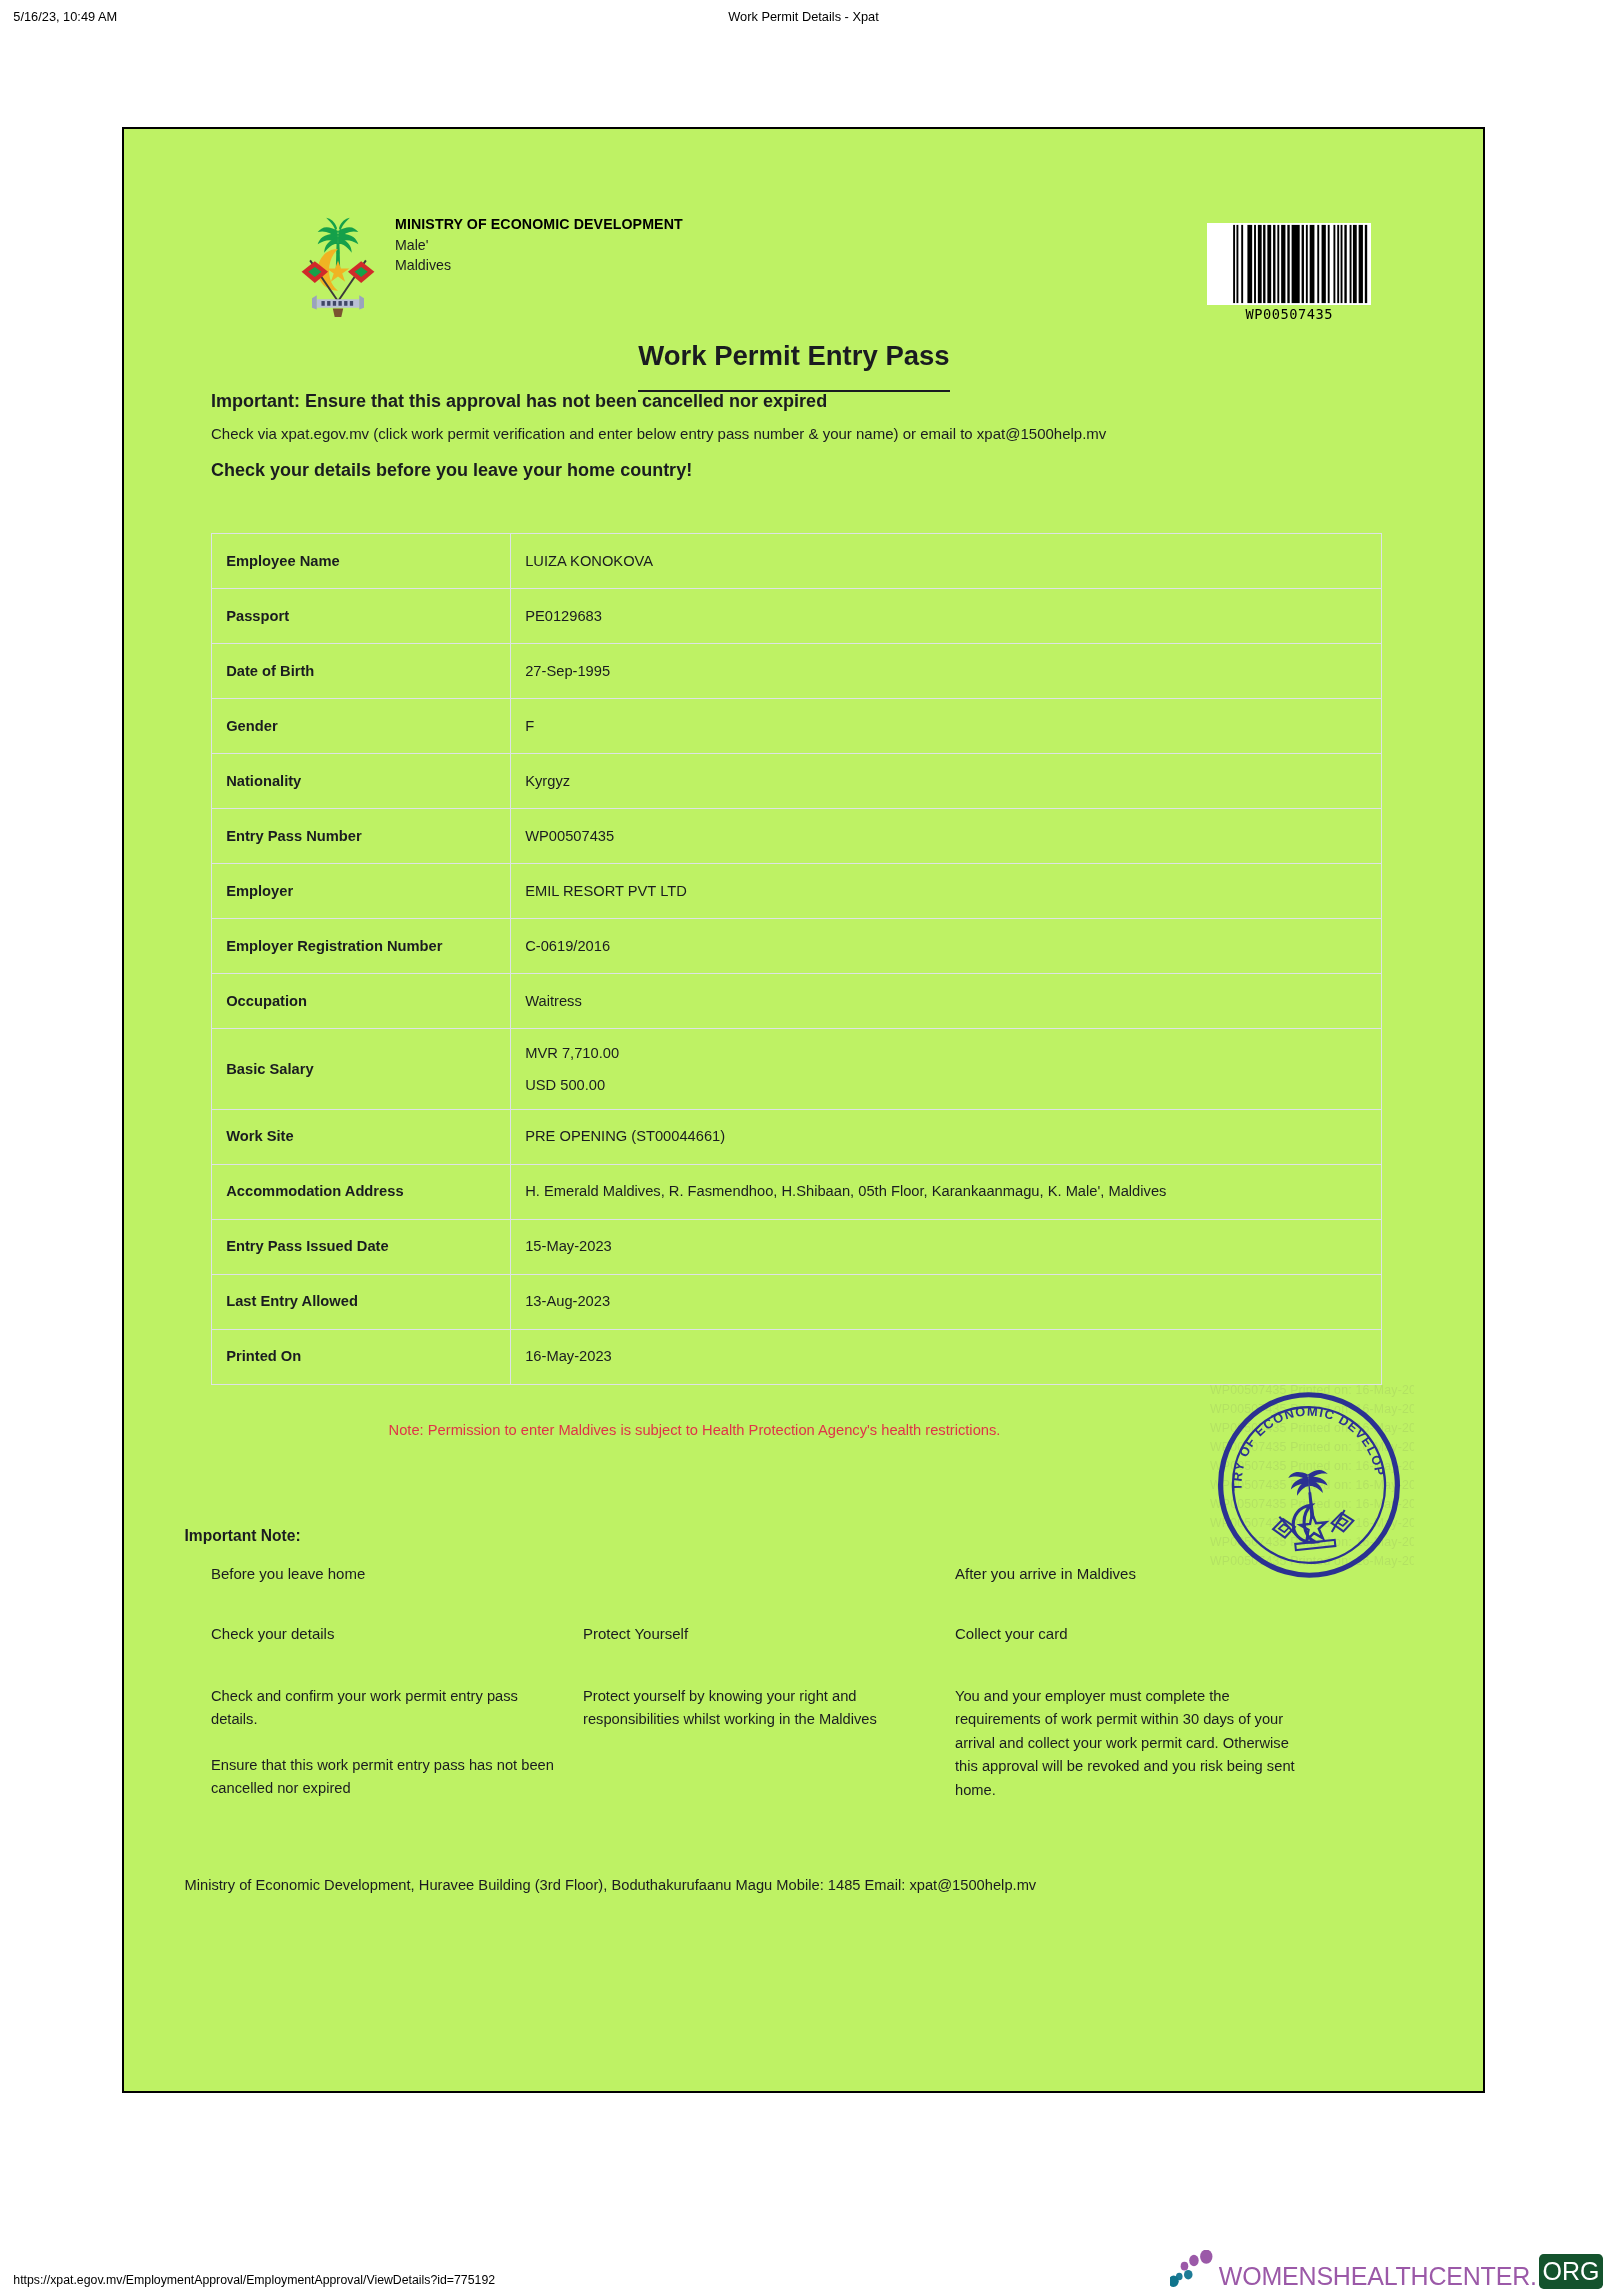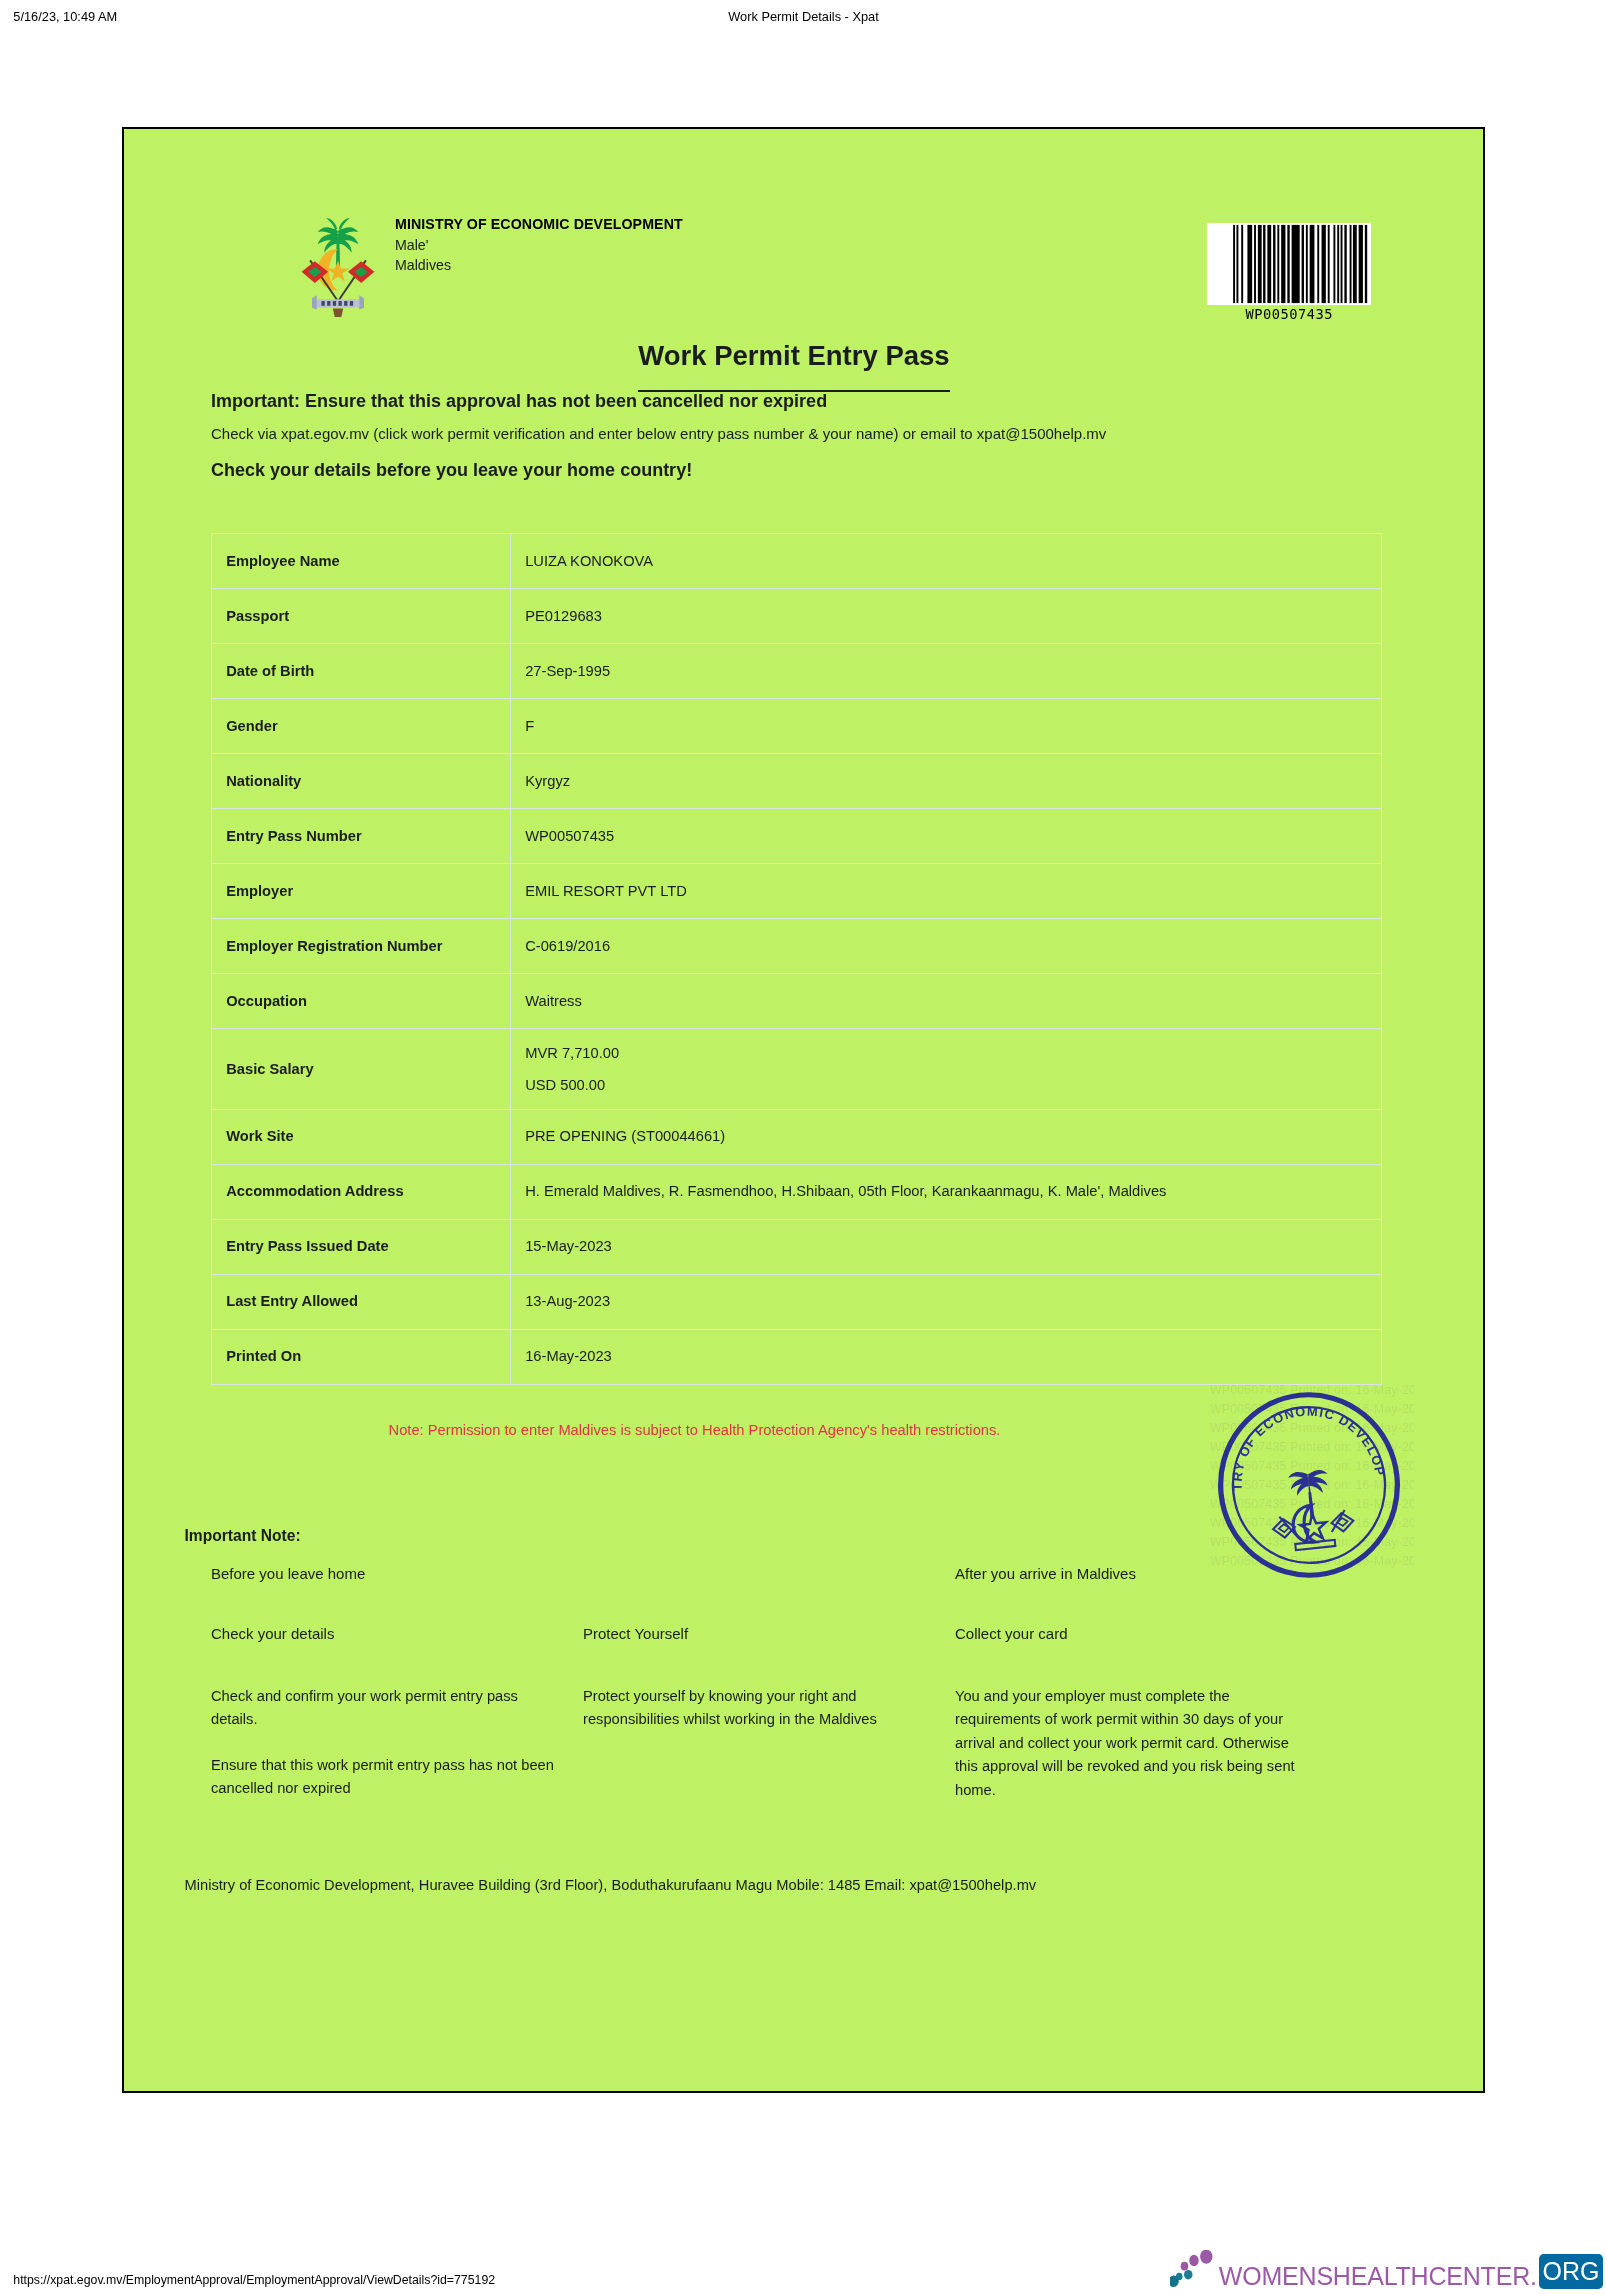--- a/index.html
+++ b/index.html
@@ -253,21 +253,21 @@
   .whc-dots { width: 46px; height: 37px; margin-right: 2.8px; }
   .whc-text {
     font-size: 25px;
     color: #9b59a8;
     letter-spacing: -0.2px;
     line-height: 1;
     position: relative;
     top: 1.9px;
   }
   .whc-org {
-    background: #0369a1;
+    background: #14532d;
     color: #ffffff;
     font-size: 25px;
     line-height: 1;
     padding: 4.7px 3.8px 5.7px 3.8px;
     border-radius: 4.7px;
     margin-left: 1.9px;
     position: relative;
     top: 1.9px;
   }
 </style>

